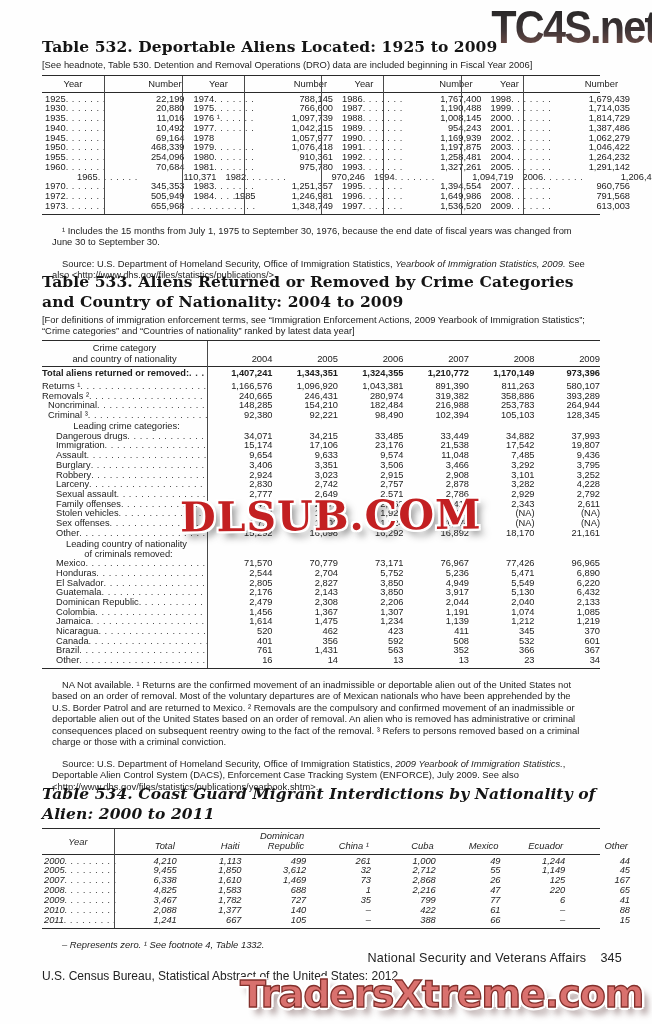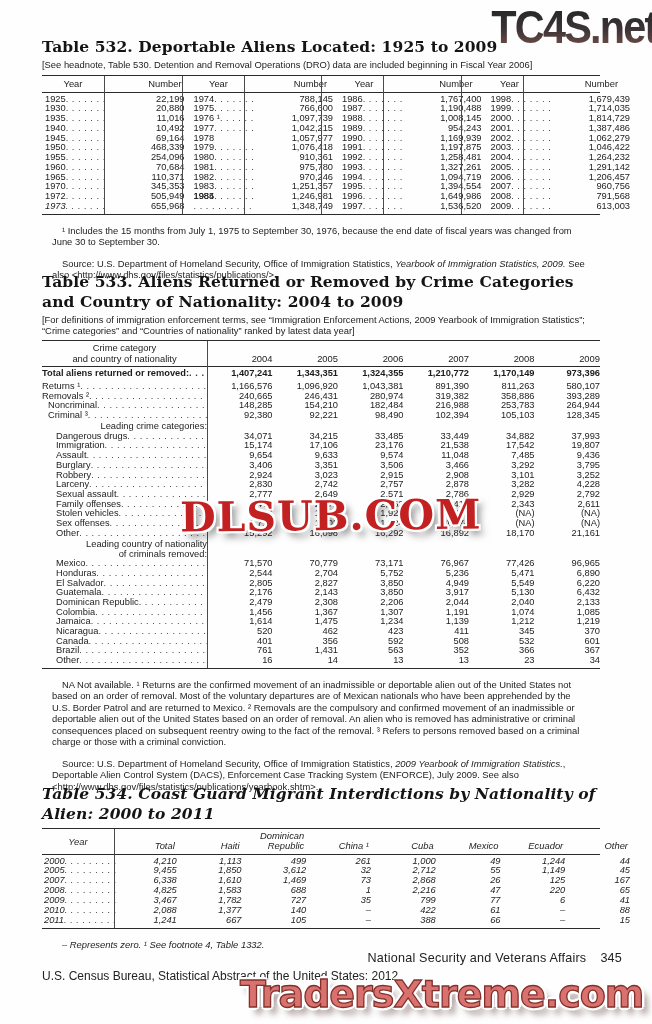--- a/index.html
+++ b/index.html
@@ -19,29 +19,29 @@
   .lead .lbl{white-space:nowrap;}
   .dots{flex:1;overflow:hidden;white-space:nowrap;color:#3a3a3a;letter-spacing:.5px;}
   .vline{position:absolute;width:1px;background:#4a4a4a;}
   .bold{font-weight:bold;}
   
   .h532{display:flex;border-bottom:1px solid #2a2a2a;padding:3px 0 3px 0;}
   .h532 span{flex:none;font-size:9.4px;line-height:10px;}
   .h532 .yh{text-align:center;}
   .h532 .nh{text-align:right;padding-right:6px;}
   #t532 .trow{height:9.75px;}
-  #t532 .ycell{padding-left:3px;text-align:left;}
+  #t532 .ycell{padding-left:3px;text-align:left;align-items:flex-end;}
   #t532 .ncell{padding-right:6px;}
   #t532 .ncell.last{padding-right:1px;}
   #t532 .body{padding:2px 0 2px 0;}
   
   .h533{display:flex;border-bottom:1.4px solid #2a2a2a;padding:2px 0 2px 0;}
   .h533 .stubh{flex:none;width:165px;text-align:center;font-size:9.4px;line-height:10.5px;align-self:center;white-space:pre-line;}
   .h533 .yr{flex:none;width:65.5px;text-align:right;align-self:flex-end;font-size:9.4px;}
-  #t533 .stub{flex:none;width:165px;text-align:right;line-height:9.7px;}
+  #t533 .stub{flex:none;width:165px;text-align:center;line-height:9.7px;}
   #t533 .cell{width:65.5px;line-height:9.7px;}
   #t533 .trow{height:9.7px;}
   #t533 .gap{margin-top:3px;}
   #t533 .sgap{margin-top:1.5px;}
   #t533 .l1 .lbl{padding-left:6px;}
   #t533 .l2 .lbl{padding-left:14px;}
   #t533 .seclbl{padding-left:4px;white-space:nowrap;}
   #t533 .seclbl.cont{padding-left:8px;}
   #t533 .body{padding:2px 0 2px 0;}
   
@@ -266,21 +266,21 @@
               <span class="dots"> . . . . . . . . . . . . . . . . . . . . . . . . . . . . . . . . . .</span>
             </div>
             <div class="cell ncell" style="width: 77.5px;">1,327,261</div>
             <div class="lead cell ycell" style="width: 62px;">
               <span class="lbl">2005</span>
               <span class="dots"> . . . . . . . . . . . . . . . . . . . . . . . . . . . . . . . . . .</span>
             </div>
             <div class="cell ncell last" style="width: 77.5px;">1,291,142</div>
           </div>
           <div class="trow">
-            <div class="lead cell ycell" style="width: 62px;">
+            <div class="lead cell ycell" style="width: 62px; margin-left: 32px;">
               <span class="lbl">1965</span>
               <span class="dots"> . . . . . . . . . . . . . . . . . . . . . . . . . . . . . . . . . .</span>
             </div>
             <div class="cell ncell" style="width: 77.5px;">110,371</div>
             <div class="lead cell ycell" style="width: 62px;">
               <span class="lbl">1982</span>
               <span class="dots"> . . . . . . . . . . . . . . . . . . . . . . . . . . . . . . . . . .</span>
             </div>
             <div class="cell ncell" style="width: 77.5px;">970,246</div>
             <div class="lead cell ycell" style="width: 62px;">
@@ -332,21 +332,21 @@
               <span class="dots"> . . . . . . . . . . . . . . . . . . . . . . . . . . . . . . . . . .</span>
             </div>
             <div class="cell ncell" style="width: 77.5px;">1,649,986</div>
             <div class="lead cell ycell" style="width: 62px;">
               <span class="lbl">2008</span>
               <span class="dots"> . . . . . . . . . . . . . . . . . . . . . . . . . . . . . . . . . .</span>
             </div>
             <div class="cell ncell last" style="width: 77.5px;">791,568</div>
           </div>
           <div class="trow">
-            <div class="lead cell ycell" style="width: 62px; font-style: italic;">
+            <div class="lead cell ycell" style="width: 62px;">
               <span class="lbl">1973</span>
               <span class="dots"> . . . . . . . . . . . . . . . . . . . . . . . . . . . . . . . . . .</span>
             </div>
             <div class="cell ncell" style="width: 77.5px;">655,968</div>
             <div class="lead cell ycell" style="width: 62px; flex-direction: column;">
               <span class="lbl">1985</span>
               <span class="dots"> . . . . . . . . . . . . . . . . . . . . . . . . . . . . . . . . . .</span>
             </div>
             <div class="cell ncell" style="width: 77.5px;">1,348,749</div>
             <div class="lead cell ycell" style="width: 62px;">

